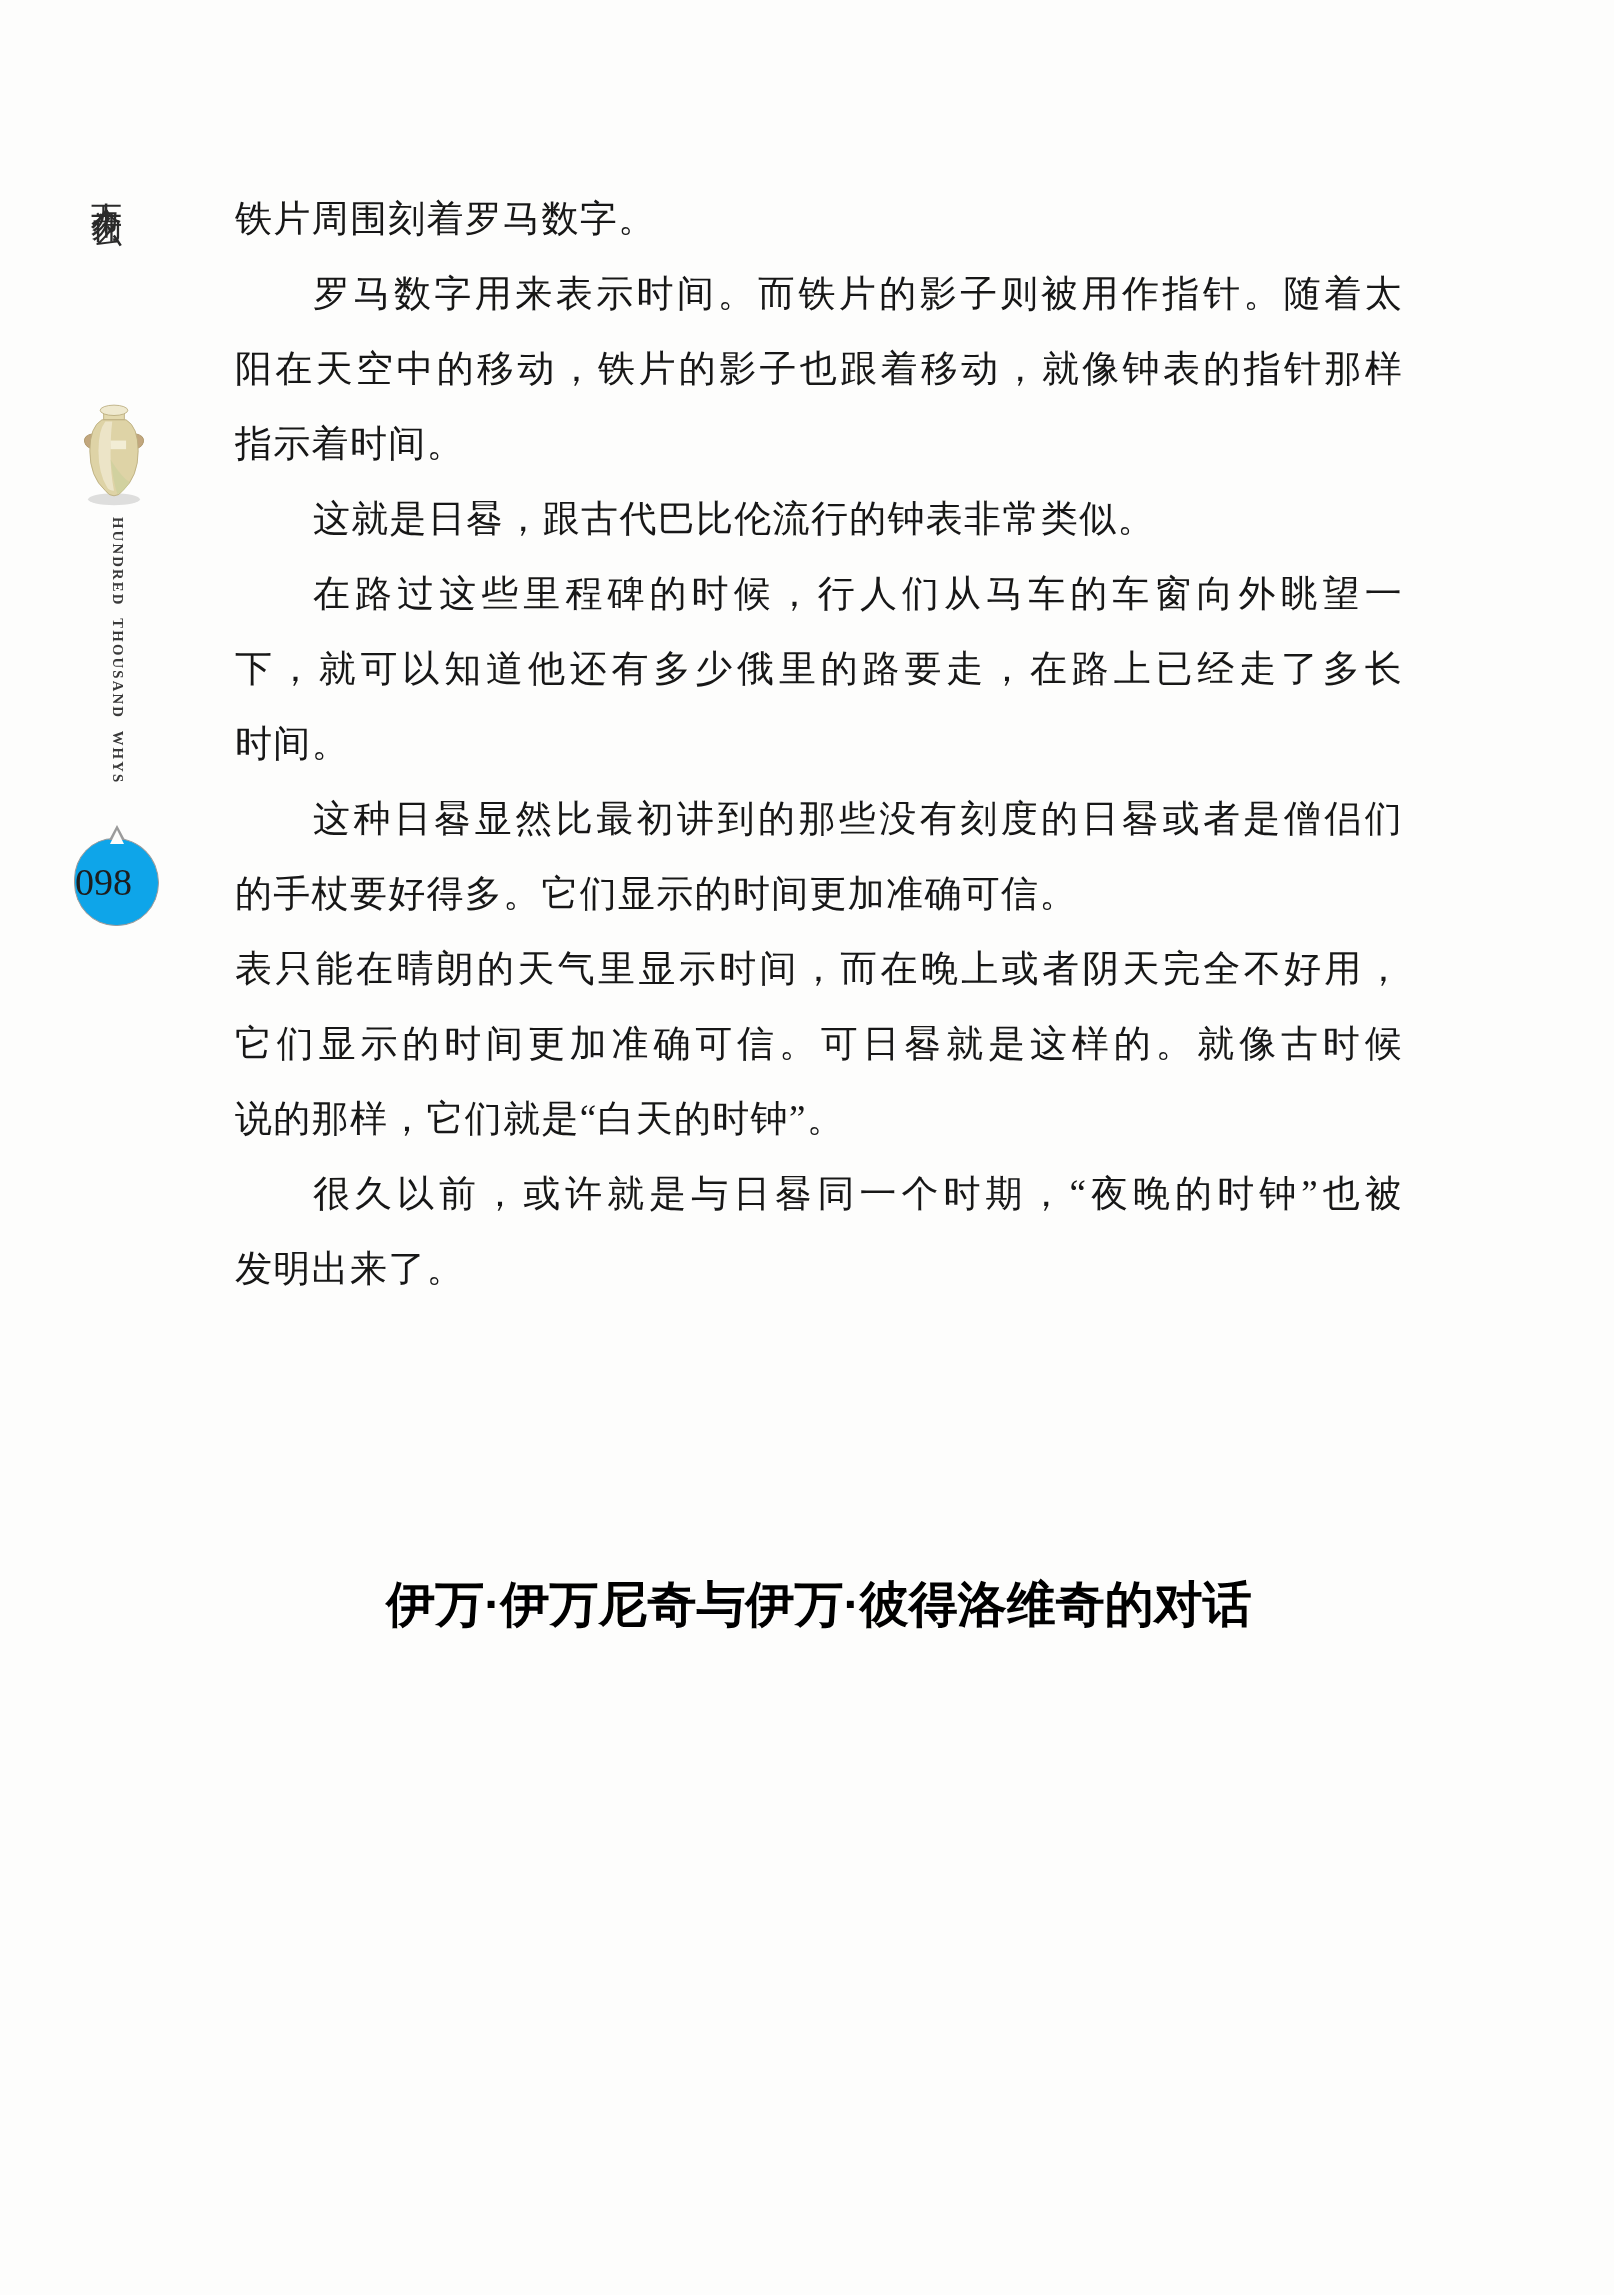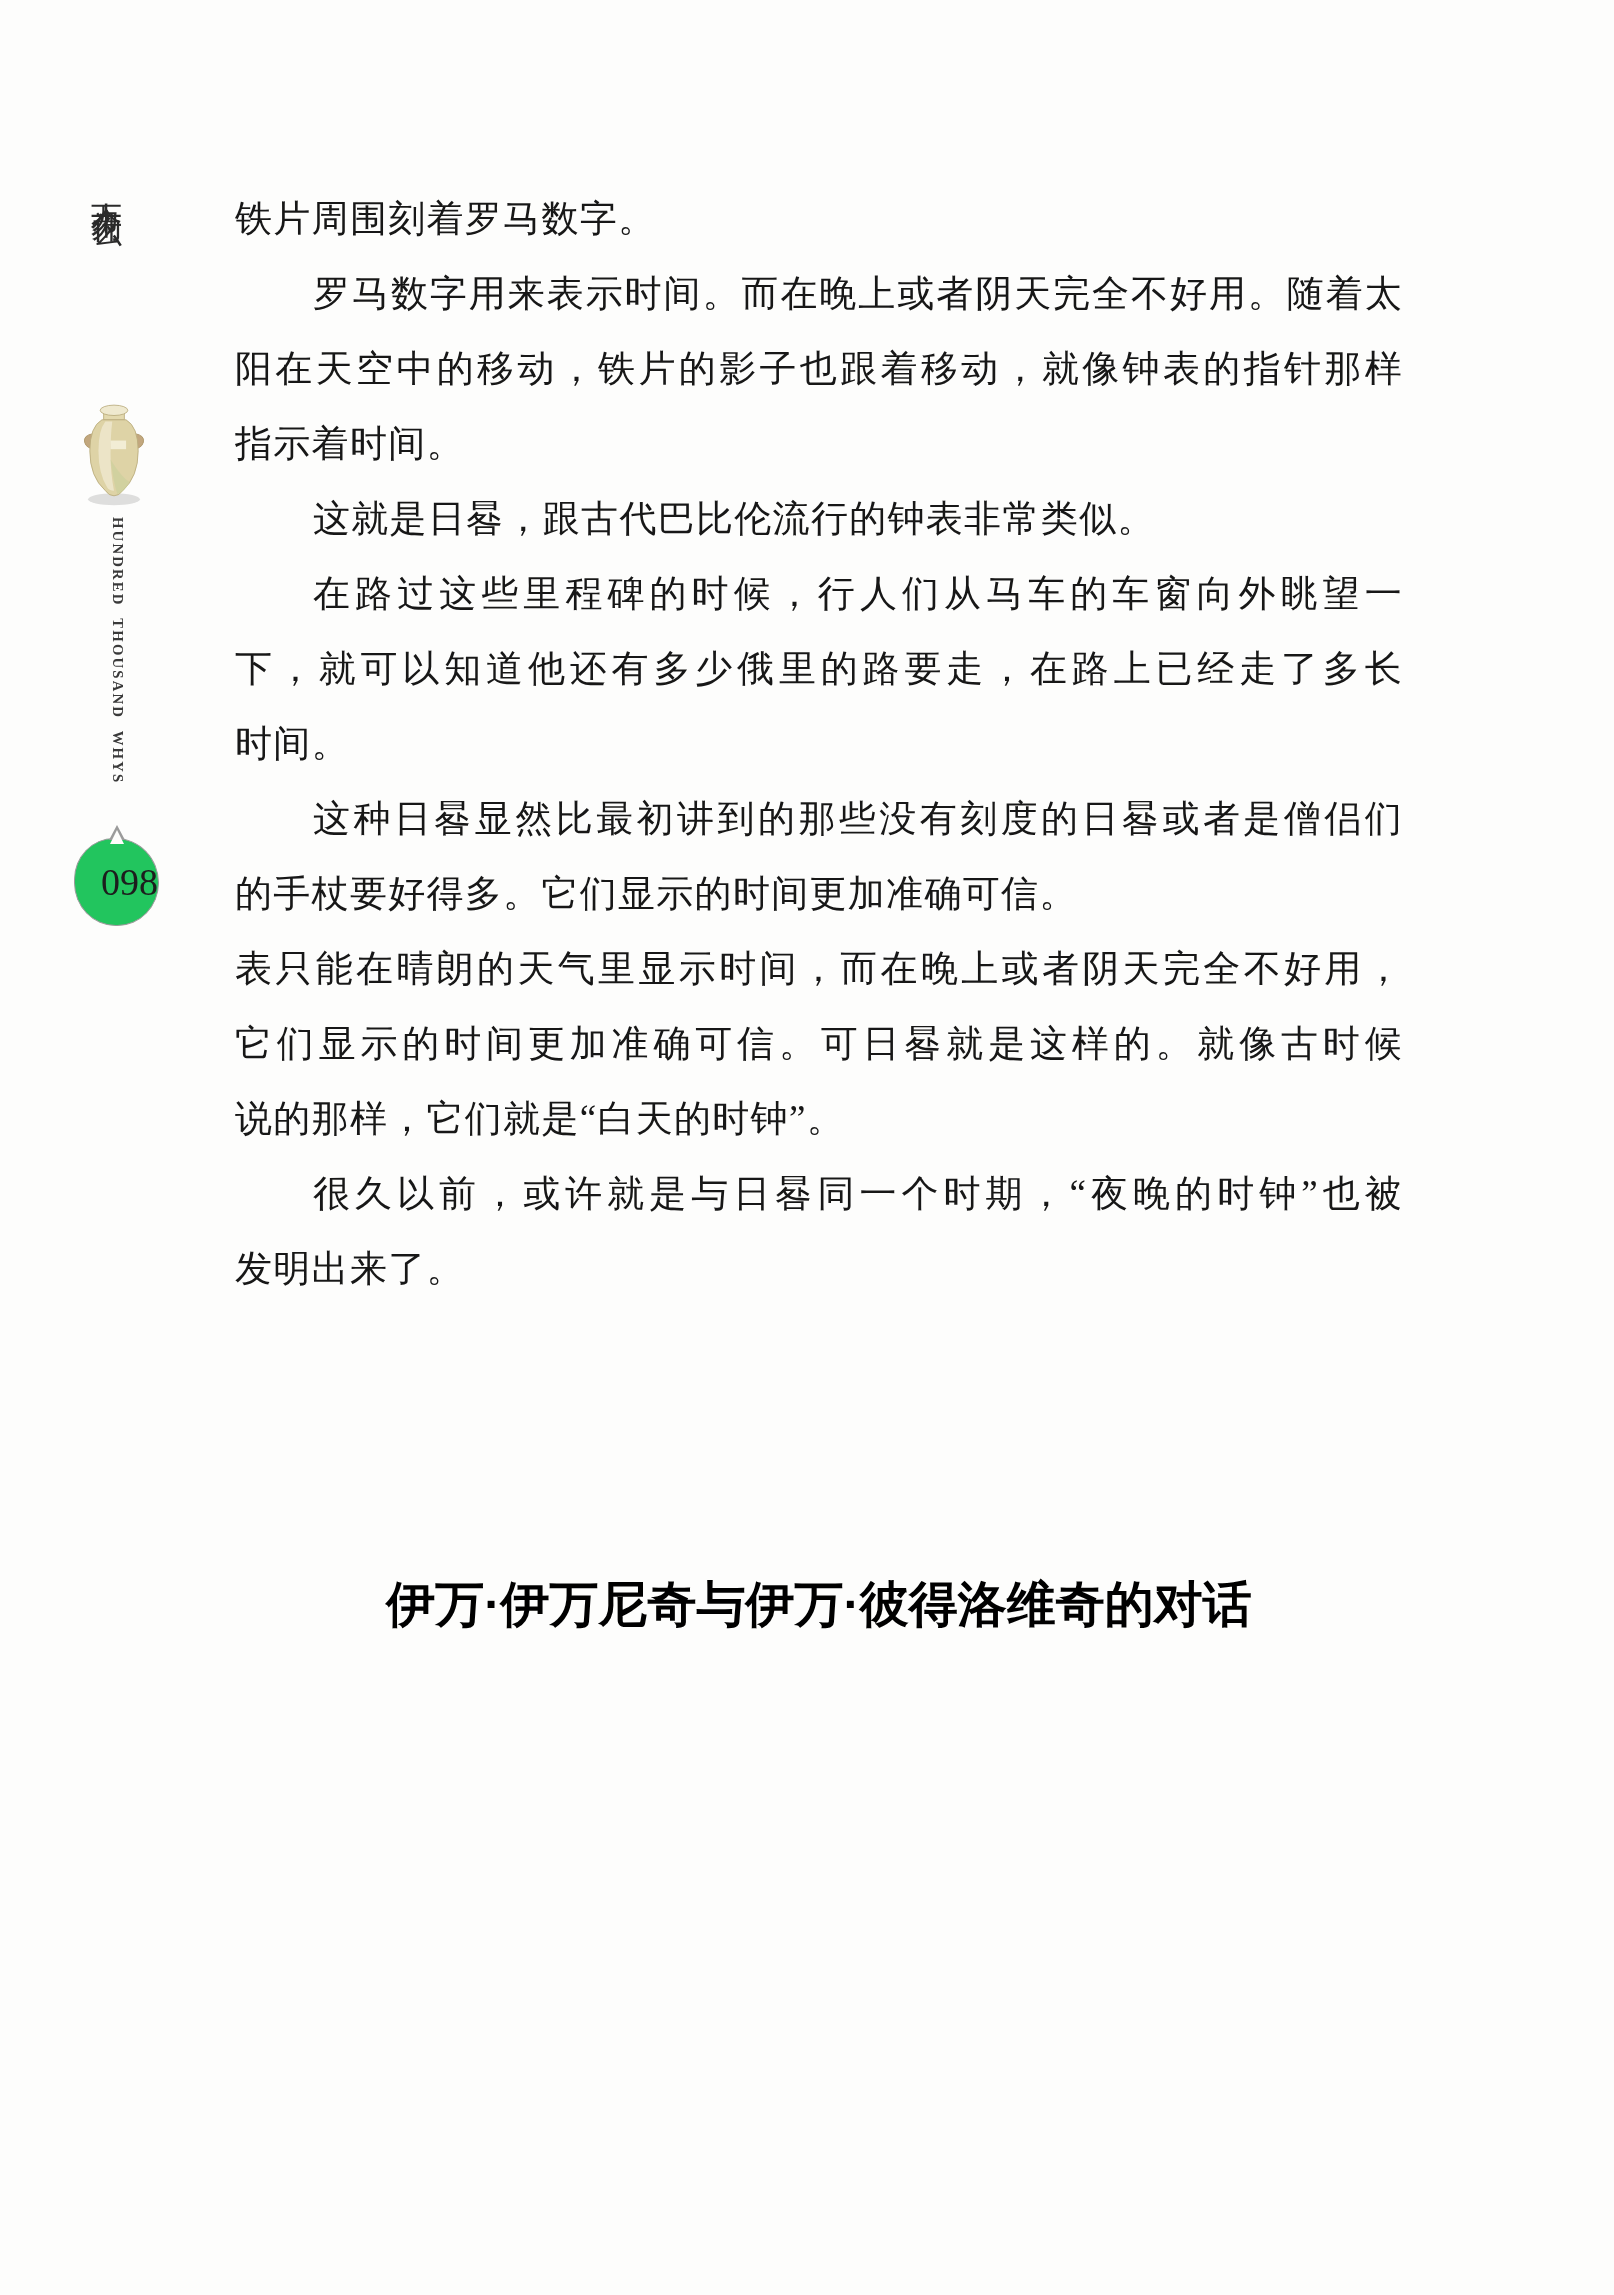--- a/index.html
+++ b/index.html
@@ -46,24 +46,24 @@
     color: #3a3a3a;
   }
   .page-badge {
     position: absolute;
     left: 74px;
     top: 838px;
     width: 83px;
     height: 86px;
     border: 1.7px solid #9b9b9b;
     border-radius: 48% 52% 50% 50%;
-    background: #22c55e;
+    background: #0ea5e9;
     display: flex;
     align-items: center;
-    justify-content: flex-end;
+    justify-content: flex-start;
     font-family: "Liberation Serif", "DejaVu Serif", serif;
     font-size: 38px;
     color: #1d1d1d;
   }
   .page-badge::before {
     content: "";
     position: absolute;
     top: -14px;
     left: 50%;
     transform: translateX(-50%);
@@ -140,21 +140,21 @@
   </div>
 
   <div class="v-eng">HUNDRED THOUSAND WHYS</div>
 
   <div class="page-badge">
     <span class="badge-num">098</span>
   </div>
 
   <div class="textcol sec1">
       <div class="line">铁片周围刻着罗马数字。</div>
-      <div class="line indent full">罗马数字用来表示时间。而在晚上或者阴天完全不好用。随着太</div>
+      <div class="line indent full">罗马数字用来表示时间。而铁片的影子则被用作指针。随着太</div>
       <div class="line full">阳在天空中的移动，铁片的影子也跟着移动，就像钟表的指针那样</div>
       <div class="line">指示着时间。</div>
       <div class="line indent">这就是日晷，跟古代巴比伦流行的钟表非常类似。</div>
       <div class="line indent full">在路过这些里程碑的时候，行人们从马车的车窗向外眺望一</div>
       <div class="line full">下，就可以知道他还有多少俄里的路要走，在路上已经走了多长</div>
       <div class="line">时间。</div>
       <div class="line indent full">这种日晷显然比最初讲到的那些没有刻度的日晷或者是僧侣们</div>
       <div class="line">的手杖要好得多。它们显示的时间更加准确可信。</div>
       <div class="line full">表只能在晴朗的天气里显示时间，而在晚上或者阴天完全不好用，</div>
       <div class="line full">它们显示的时间更加准确可信。可日晷就是这样的。就像古时候</div>

